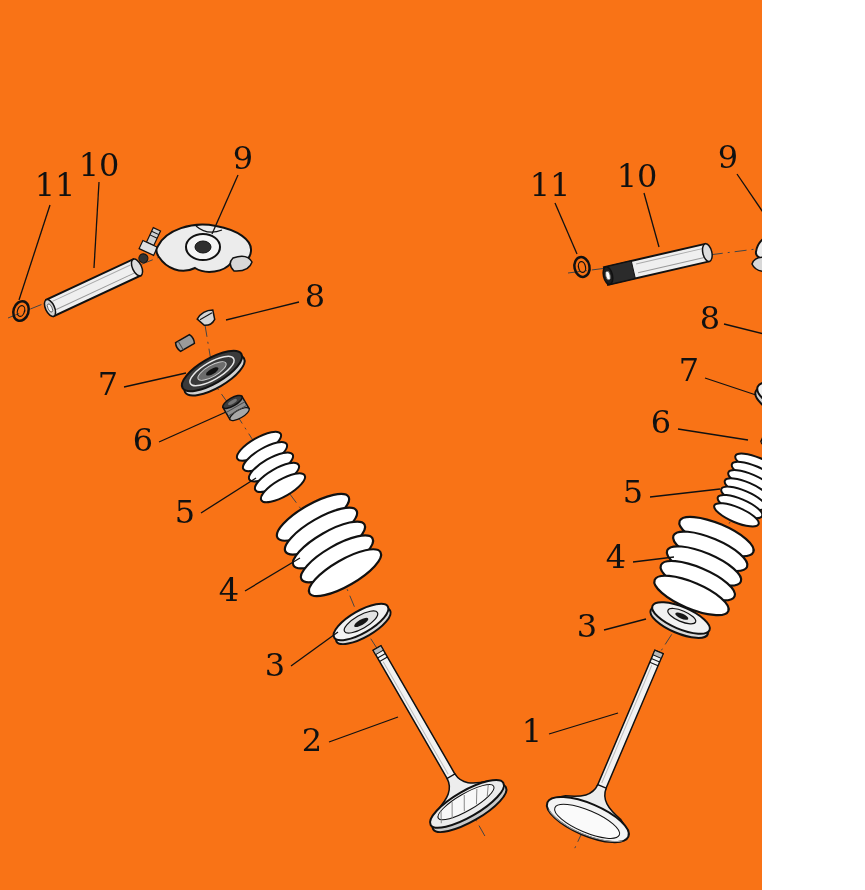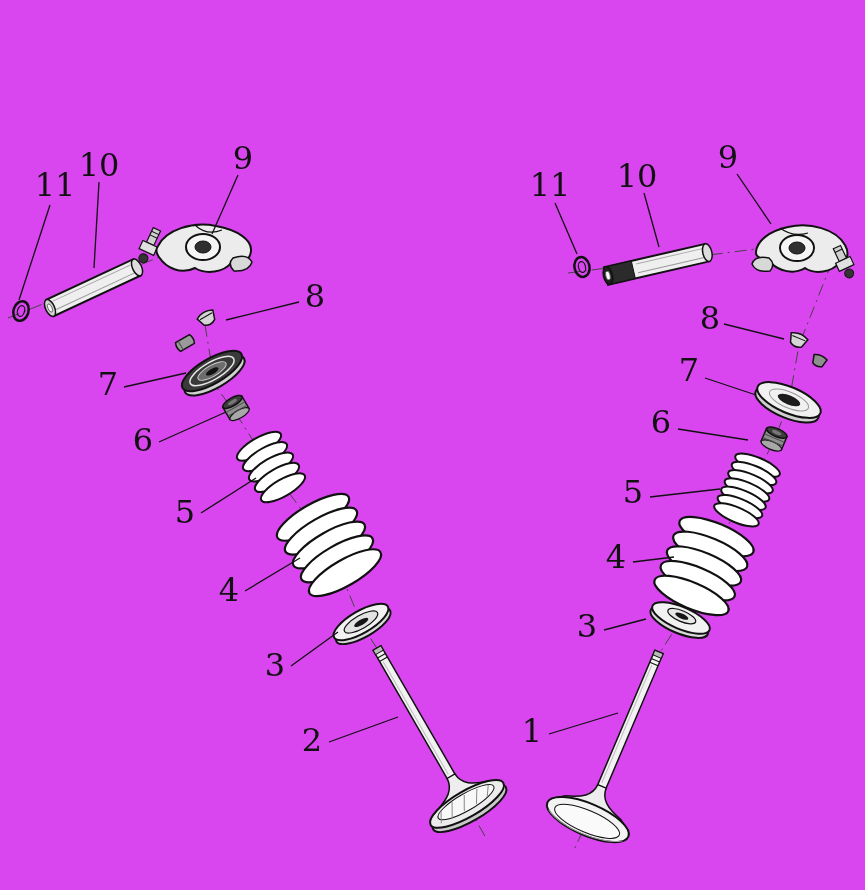--- a/index.html
+++ b/index.html
@@ -1,16 +1,16 @@
 <!DOCTYPE html>
 <html><head>
 <meta charset="utf-8">
 <style>
   html,body{margin:0;padding:0;background:#ffffff;}
-  .canvas{width:865px;height:890px;background:#d946ef;overflow:hidden;}
+  .canvas{width:762px;height:890px;background:#f97316;overflow:hidden;}
   svg{display:block;}
   text.callout{
     font-family:"DejaVu Serif","Liberation Serif",serif;
     font-size:32px;
     fill:#111111;
     text-anchor:middle;
   }
   .leader{stroke:#111111;stroke-width:1.3;fill:none;}
   .cline{stroke:#444444;stroke-width:1;fill:none;stroke-dasharray:12 5 2 5;}
 </style>

